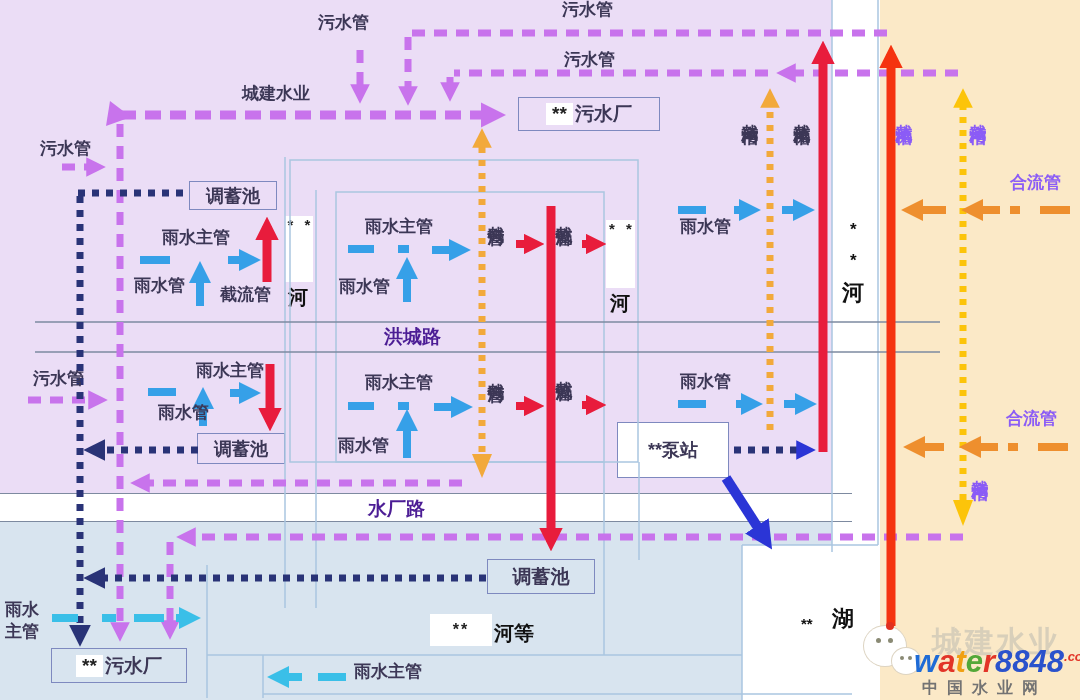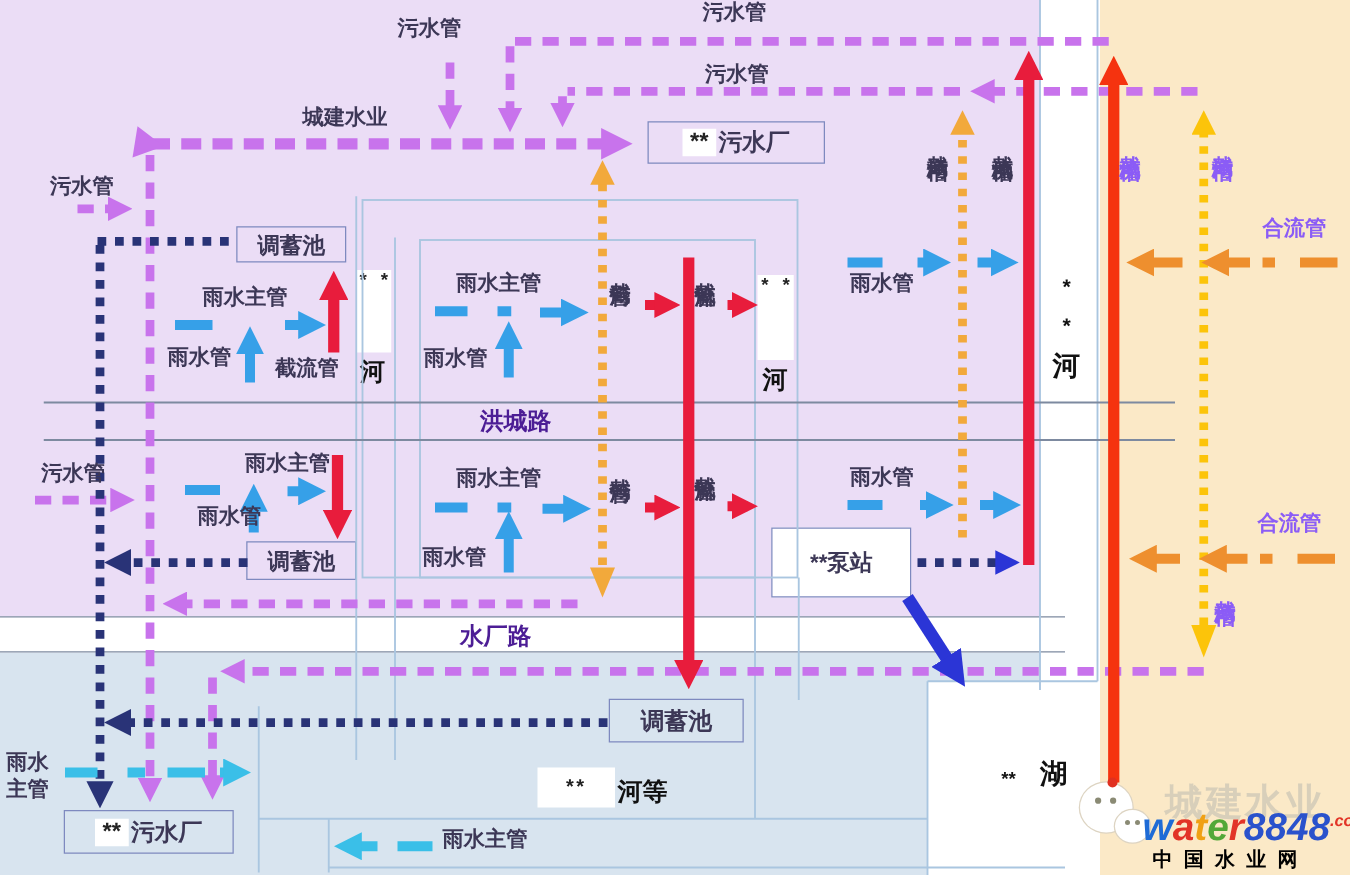--- a/index.html
+++ b/index.html
@@ -18,21 +18,21 @@
   .rivertxt{position:absolute;font-weight:700;color:#111;white-space:nowrap;}
   svg{position:absolute;left:0;top:0;}
   
   #wm{position:absolute;left:858px;top:614px;width:222px;height:86px;}
   .wm-bub{position:absolute;background:#fff;border-radius:50%;box-shadow:0 0 0 1px #ddd4c2;}
   .wm-eye{position:absolute;background:#8a8a74;border-radius:50%;width:5px;height:5px;}
   .wm-red{position:absolute;width:8px;height:8px;border-radius:50%;background:#e03020;}
   .wm-brand{position:absolute;left:74px;top:8px;font-size:30px;font-weight:700;color:#d8cfba;letter-spacing:2px;}
   .wm-site{position:absolute;left:56px;top:30px;font-weight:700;font-size:31px;font-style:italic;letter-spacing:0;}
   .wm-com{font-size:13px;vertical-align:super;}
-  .wm-tag{position:absolute;left:64px;top:64px;font-size:16px;font-weight:700;color:#000000;letter-spacing:9px;}
+  .wm-tag{position:absolute;left:64px;top:64px;font-size:16px;font-weight:700;color:#737373;letter-spacing:9px;}
 </style>
 </head>
 <body>
 
 <div id="stage">
 
   <div class="bg" style="left:0;top:0;width:832px;height:522px;background:#EBDDF6;"></div>
   <div class="bg" style="left:0;top:522px;width:832px;height:178px;background:#D8E4EF;"></div>
   <div class="bg" style="left:832px;top:0;width:48px;height:700px;background:#FFFFFF;"></div>
   <div class="bg" style="left:880px;top:0;width:200px;height:700px;background:#FBE9C7;"></div>

